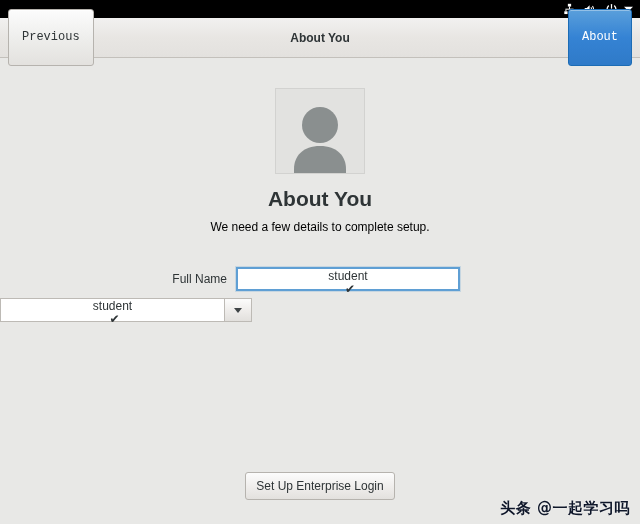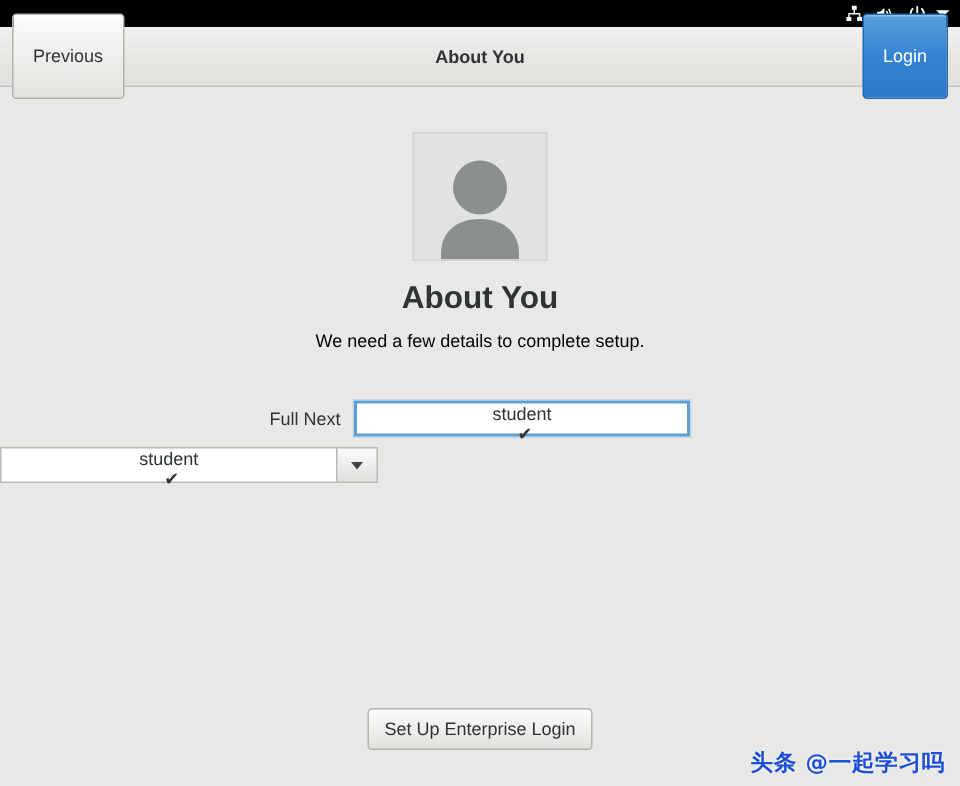--- a/index.html
+++ b/index.html
@@ -68,21 +68,21 @@
     left: 0; right: 0;
     text-align: center;
     font-size: 12px;
     font-weight: bold;
     color: #2e3436;
     pointer-events: none;
   }
   .hdr-btn {
     position: relative;
     z-index: 2;
-    font-family: Liberation Sans, sans-serif;
+    font-family: Liberation Mono, monospace;
     font-size: 12px;
     padding: 21px 13px;
     border-radius: 3px;
     cursor: pointer;
     line-height: 1.1;
   }
   #btn-previous {
     background: linear-gradient(to bottom, #fcfcfc 0%, #ededeb 55%, #e3e1de 100%);
     border: 1px solid #b6b3ae;
     color: #2e3436;
@@ -252,21 +252,21 @@
   }
 
   
   #watermark {
     position: absolute;
     right: 10px;
     bottom: 6px;
     font-family: "DejaVu Sans", sans-serif;
     font-size: 15px;
     font-weight: bold;
-    color: #1d4ed8;
+    color: #0f172a;
     text-shadow: 0 0 2px rgba(255,255,255,0.85);
     letter-spacing: 0.5px;
   }
 </style>
 </head>
 <body>
 
 <div id="screen">
 
   <div id="topbar">
@@ -298,39 +298,39 @@
     <span class="tray-icon tray-caret">
       <svg width="9" height="6" viewBox="0 0 10 6" aria-hidden="true">
         <path d="M0 0.6 L5 5.4 L10 0.6 Z" fill="#ffffff"></path>
       </svg>
     </span>
   </div>
 
   <div id="headerbar">
     <div class="hdr-btn" id="btn-previous">Previous</div>
     <div id="header-title">About You</div>
-    <div class="hdr-btn" id="btn-next">Login</div>
+    <div class="hdr-btn" id="btn-next">About</div>
   </div>
 
   <div id="content">
 
     <div id="avatar-box">
       <svg width="66" height="70" viewBox="0 0 66 70" aria-hidden="true">
         <circle cx="33" cy="22" r="18" fill="#8a8f8f"></circle>
         <path d="M33 43 C16 43 7 53 7 66 L7 70 L59 70 L59 66 C59 53 50 43 33 43 Z" fill="#8a8f8f"></path>
       </svg>
     </div>
 
     <div id="page-title">About You</div>
     <div id="page-subtitle">We need a few details to complete setup.</div>
 
     <div id="form">
 
       <div class="form-row">
-        <div class="form-label">Full Next</div>
+        <div class="form-label">Full Name</div>
         <div class="field-wrap">
           <div class="entry focused">
             <span class="entry-text">student</span>
               <span class="caret"></span>
             <span class="check-icon">✔</span>
           </div>
         </div>
       </div>
 
       <div class="form-row">

